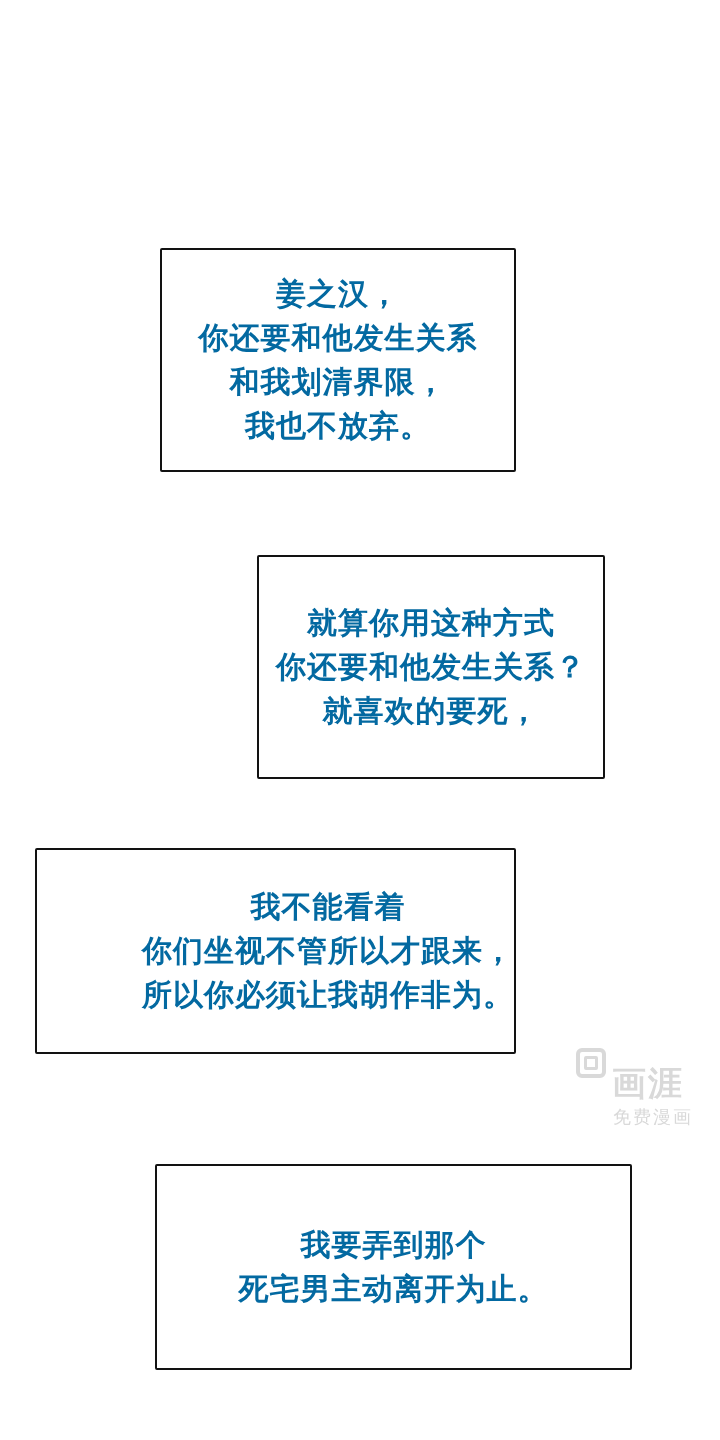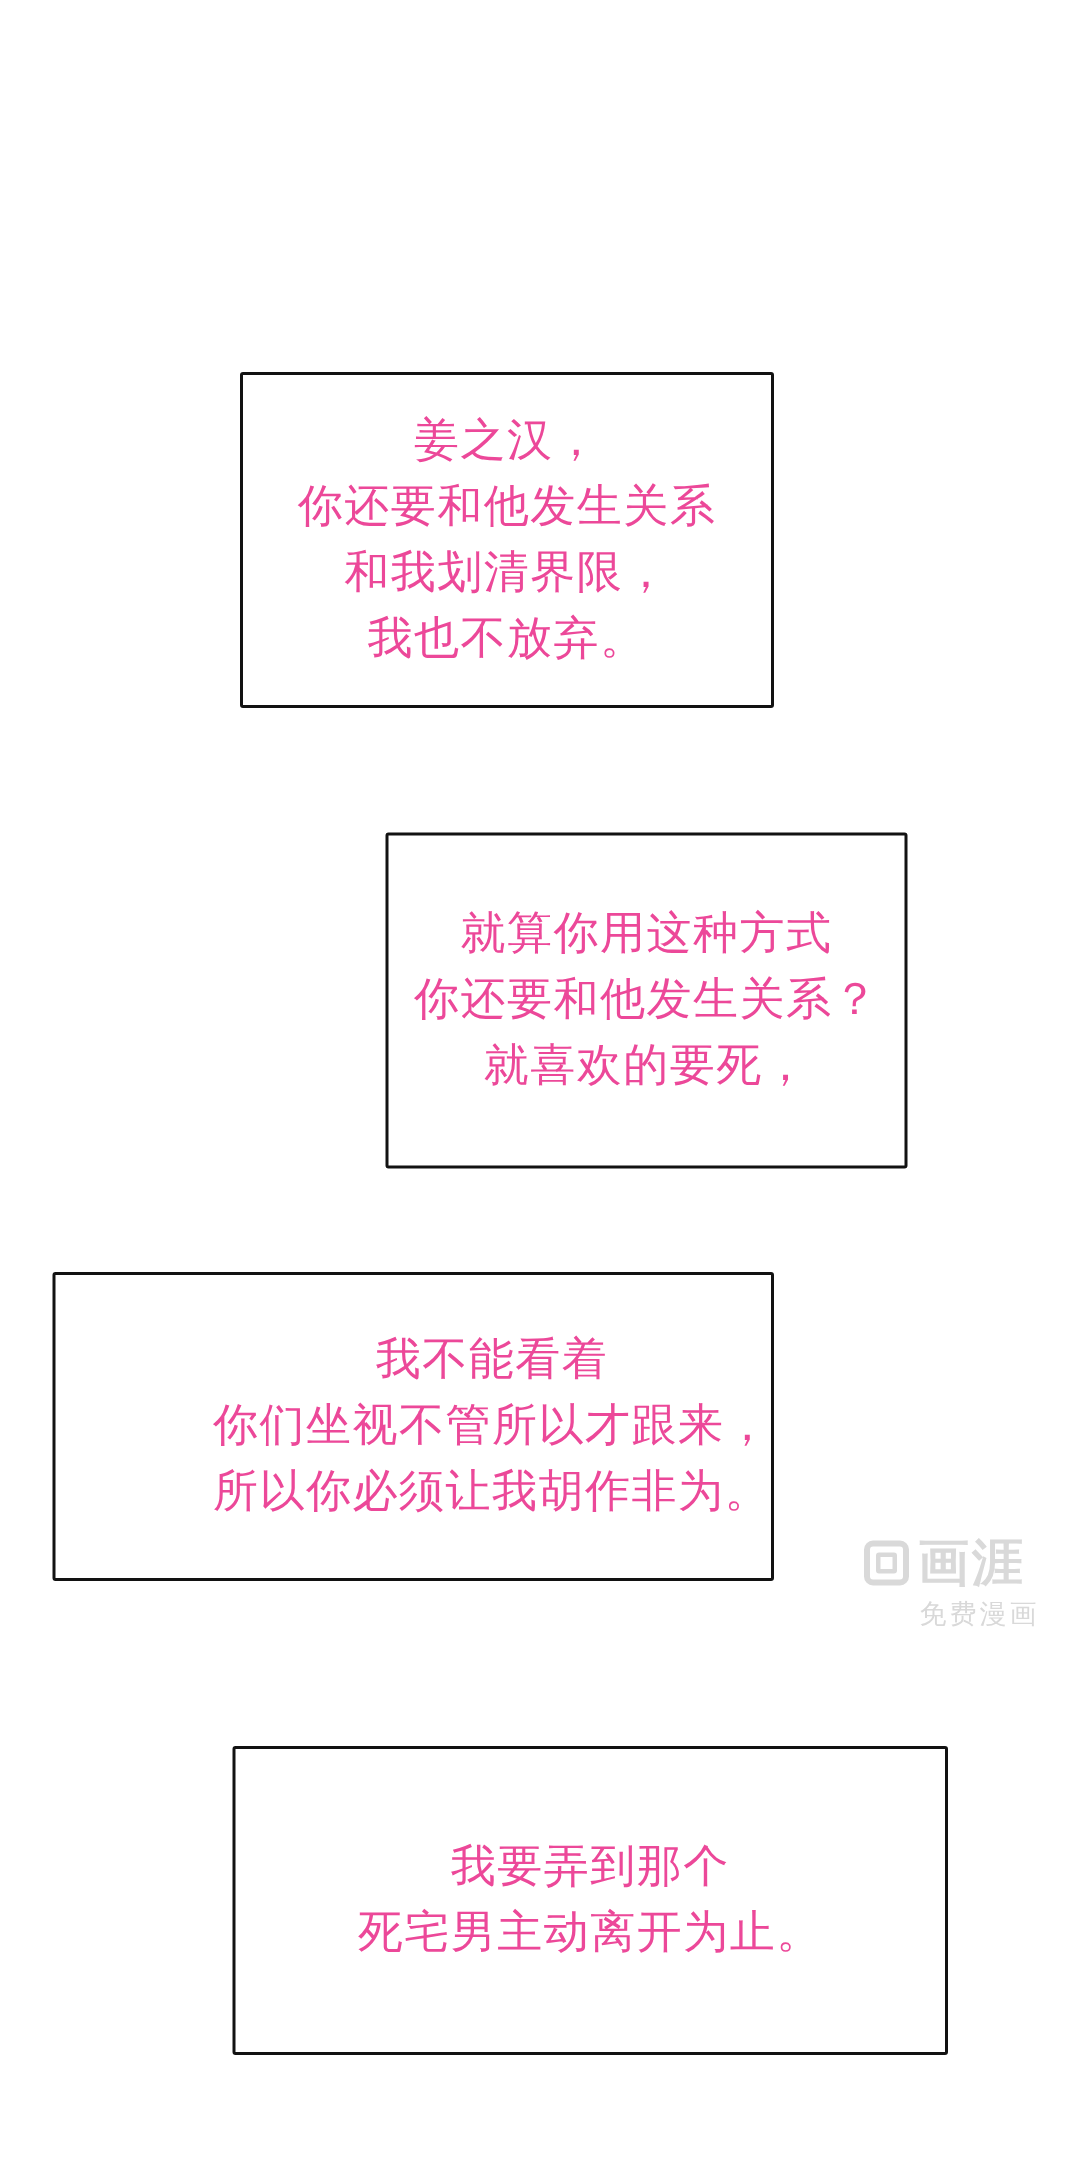--- a/index.html
+++ b/index.html
@@ -20,22 +20,22 @@
     background: #ffffff;
     border: 2px solid #121212;
     border-radius: 2px;
     display: flex;
     align-items: center;
     justify-content: center;
     box-sizing: border-box;
   }
   .bubble-text {
     text-align: center;
-    color: #ec4899;
-    font-weight: 400;
+    color: #0369a1;
+    font-weight: 700;
     font-size: 30px;
     line-height: 44px;
     letter-spacing: 1px;
   }
   .bubble-text span {
     display: block;
     white-space: nowrap;
   }
   
   .bubble-1 { left: 160px; top: 248px; width: 356px; height: 224px; }
@@ -75,20 +75,21 @@
     right: 4px;
     bottom: 4px;
     border: 3px solid #d9d9d9;
     border-radius: 2px;
   }
   .wm-brand {
     font-size: 34px;
     font-weight: 700;
     line-height: 36px;
     letter-spacing: 2px;
+    margin-top: 41px;
   }
   .wm-sub {
     margin-top: 4px;
     margin-left: 37px;
     font-size: 18px;
     font-weight: 400;
     letter-spacing: 2px;
   }
 </style>
 </head>

